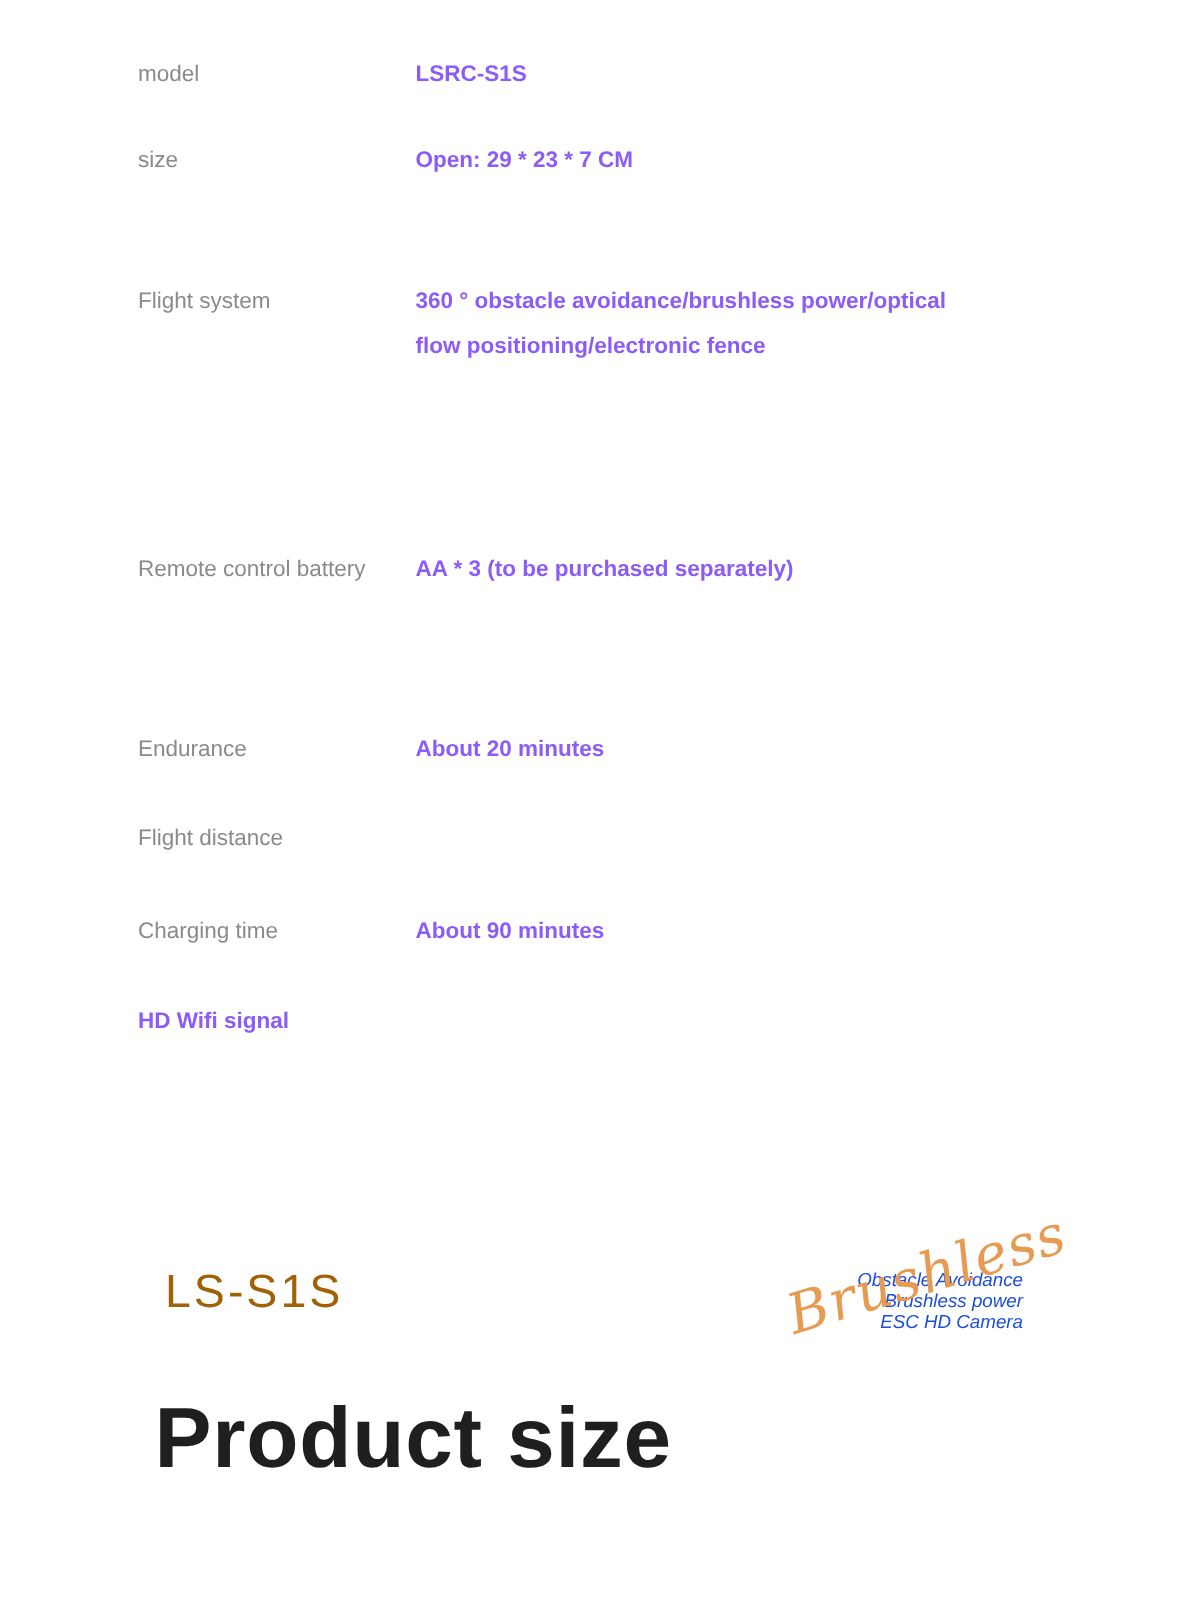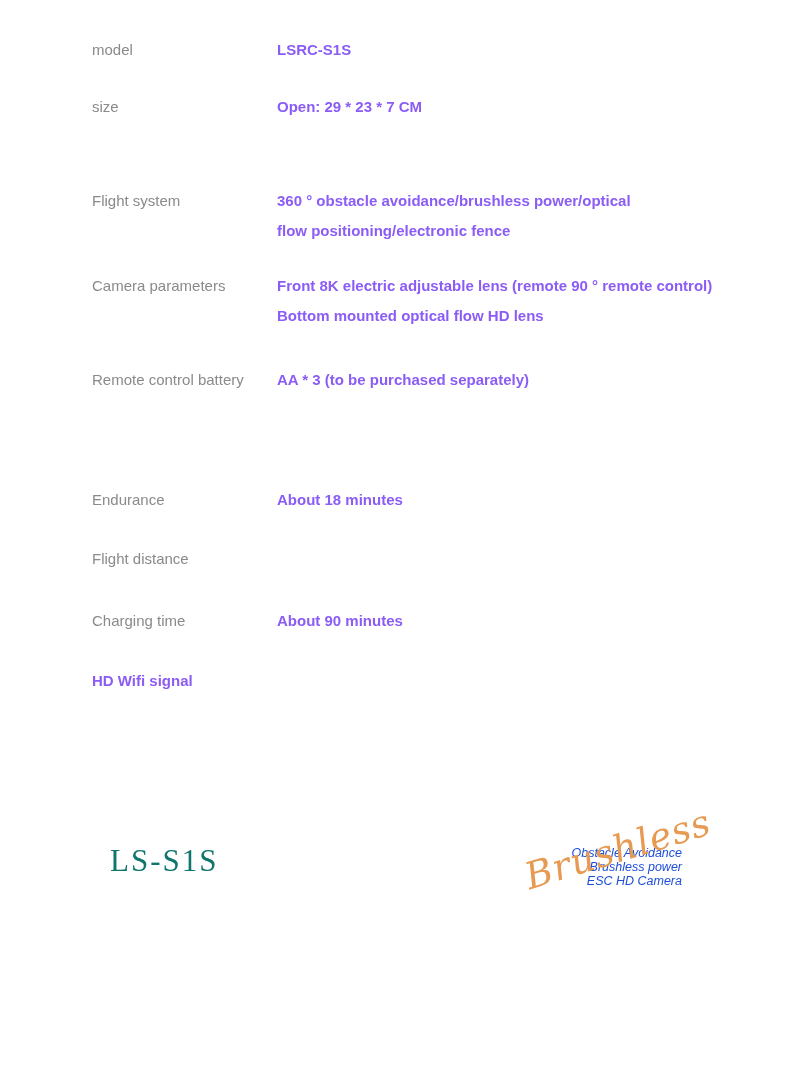--- a/index.html
+++ b/index.html
@@ -30,24 +30,24 @@
     font-size:15px;
     line-height:20px;
     margin-bottom:10px;
     color:#8b5cf6;
     font-weight:bold;
   }
   
   .logo {
     position:absolute;
     left:110px; top:843px;
-    font-family:Liberation Serif, serif;
+    font-family:Liberation Sans, sans-serif;
     font-size:31px;
     letter-spacing:2px;
-    color:#0f766e;
+    color:#a16207;
   }
   .badge {
     position:absolute;
     right:108px; top:846px;
     text-align:right;
     font-size:12.5px;
     line-height:14px;
     font-style:italic;
     color:#1d4ed8;
   }
@@ -92,40 +92,33 @@
   </div>
 
   <div class="spec-row" style="top:191px">
     <div class="spec-label">Flight system</div>
     <div class="spec-value">
       <div class="spec-line">360 ° obstacle avoidance/brushless power/optical</div>
       <div class="spec-line">flow positioning/electronic fence</div>
     </div>
   </div>
 
-  <div class="spec-row" style="top:276px">
-    <div class="spec-label">Camera parameters</div>
-    <div class="spec-value">
-      <div class="spec-line">Front 8K electric adjustable lens (remote 90 ° remote control)</div>
-      <div class="spec-line">Bottom mounted optical flow HD lens</div>
-    </div>
-  </div>
 
   <div class="spec-row" style="top:370px">
     <div class="spec-label">Remote control battery</div>
     <div class="spec-value">
       <div class="spec-line">AA * 3 (to be purchased separately)</div>
     </div>
   </div>
 
 
   <div class="spec-row" style="top:490px">
     <div class="spec-label">Endurance</div>
     <div class="spec-value">
-      <div class="spec-line">About 18 minutes</div>
+      <div class="spec-line">About 20 minutes</div>
     </div>
   </div>
 
   <div class="spec-row" style="top:549px">
     <div class="spec-label">Flight distance</div>
   </div>
 
   <div class="spec-row" style="top:611px">
     <div class="spec-label">Charging time</div>
     <div class="spec-value">
@@ -142,14 +135,15 @@
   <div class="logo">LS-S1S</div>
 
   <div class="badge">
     <div class="badge-line">Obstacle Avoidance</div>
     <div class="badge-line">Brushless power</div>
     <div class="badge-line">ESC HD Camera</div>
   </div>
 
   <div class="script-text">Brushless</div>
 
+  <div class="page-title">Product size</div>
 
 </div>
 
 </body></html>

